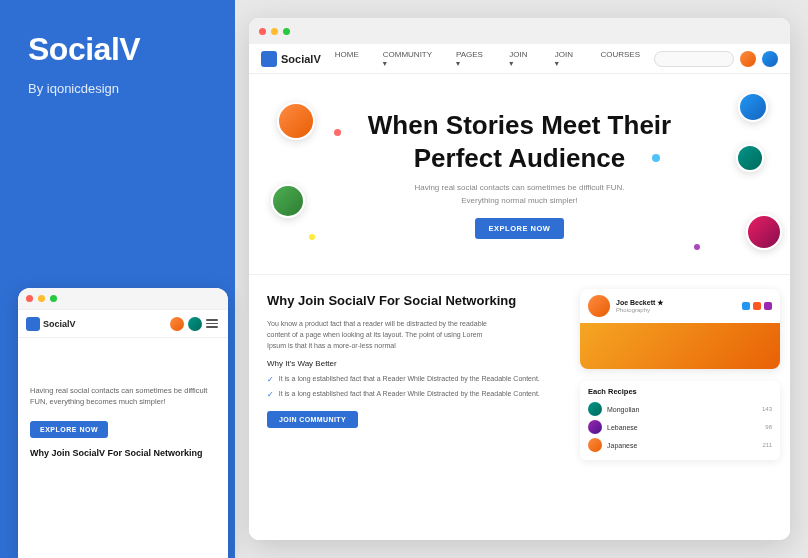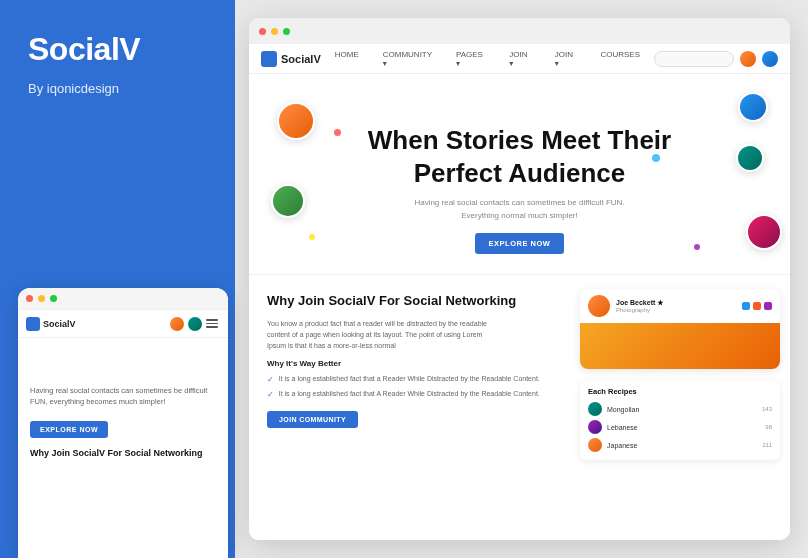--- a/index.html
+++ b/index.html
@@ -265,21 +265,21 @@
       position: relative;
       overflow: hidden;
     }
 
     .hero-top {
       height: 200px;
       position: relative;
       display: flex;
       flex-direction: column;
       align-items: center;
-      justify-content: flex-end;
+      justify-content: center;
       padding: 20px;
     }
 
     .hero-headline {
       font-size: 26px;
       font-weight: 800;
       color: #111;
       text-align: center;
       line-height: 1.25;
       margin-bottom: 8px;
@@ -342,21 +342,21 @@
     .bottom-subtext {
       font-size: 7px;
       color: #666;
       line-height: 1.6;
       margin-bottom: 8px;
       max-width: 220px;
     }
 
     .bottom-subtitle {
       font-size: 8px;
-      font-weight: 700;
+      font-weight: 400;
       color: #222;
       margin-bottom: 6px;
     }
 
     .check-item {
       display: flex;
       align-items: flex-start;
       gap: 5px;
       margin-bottom: 4px;
     }

